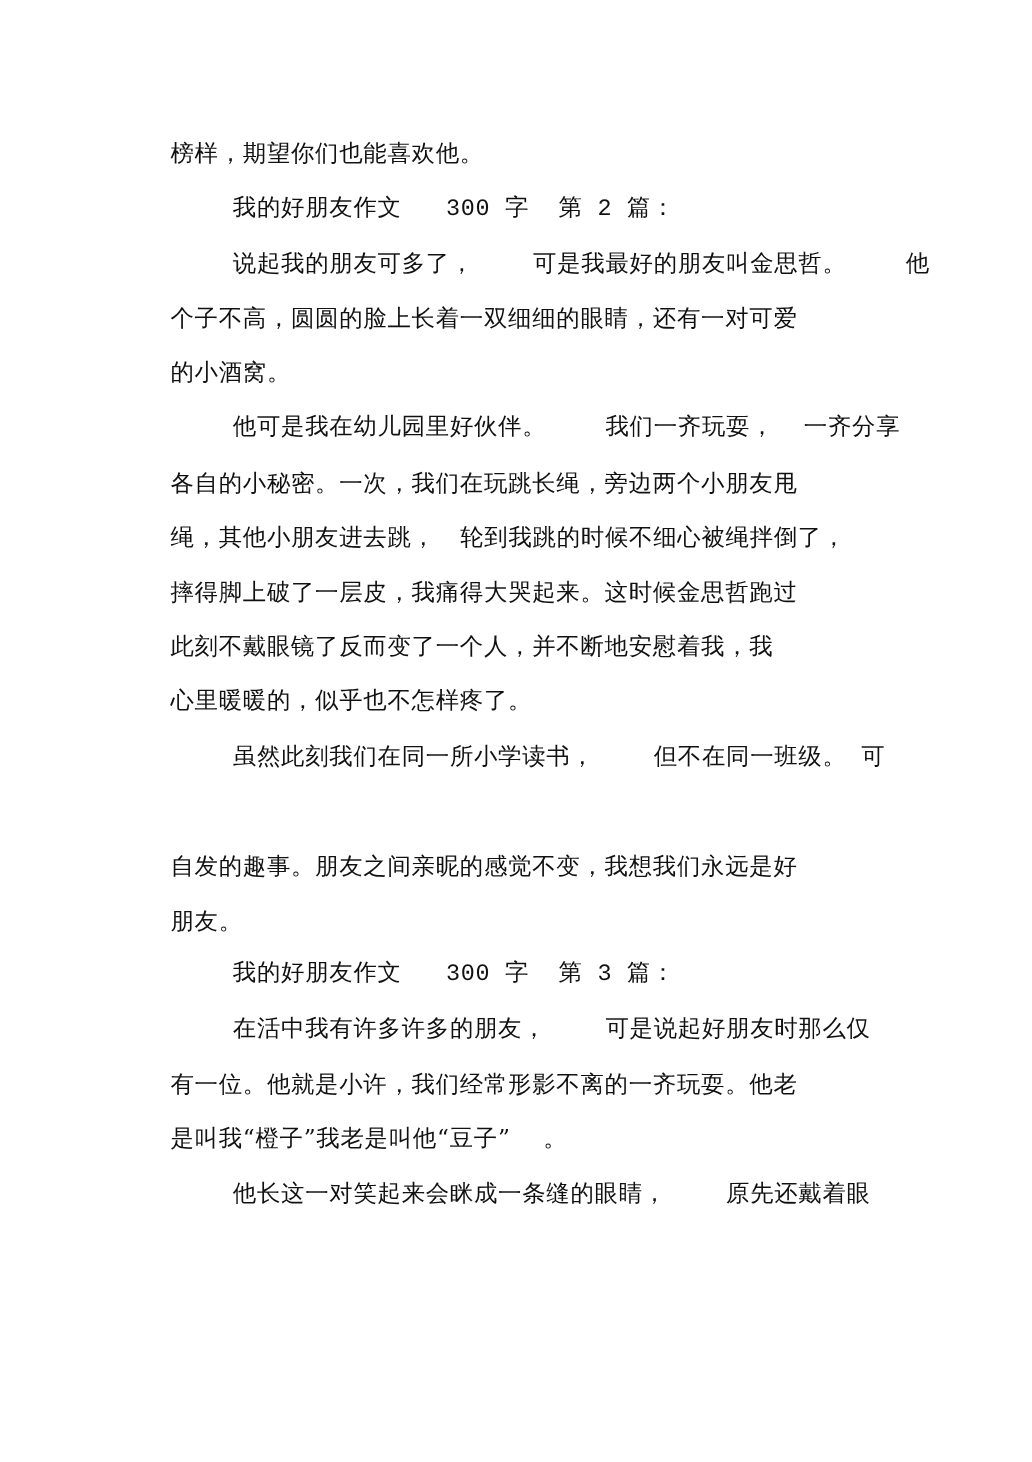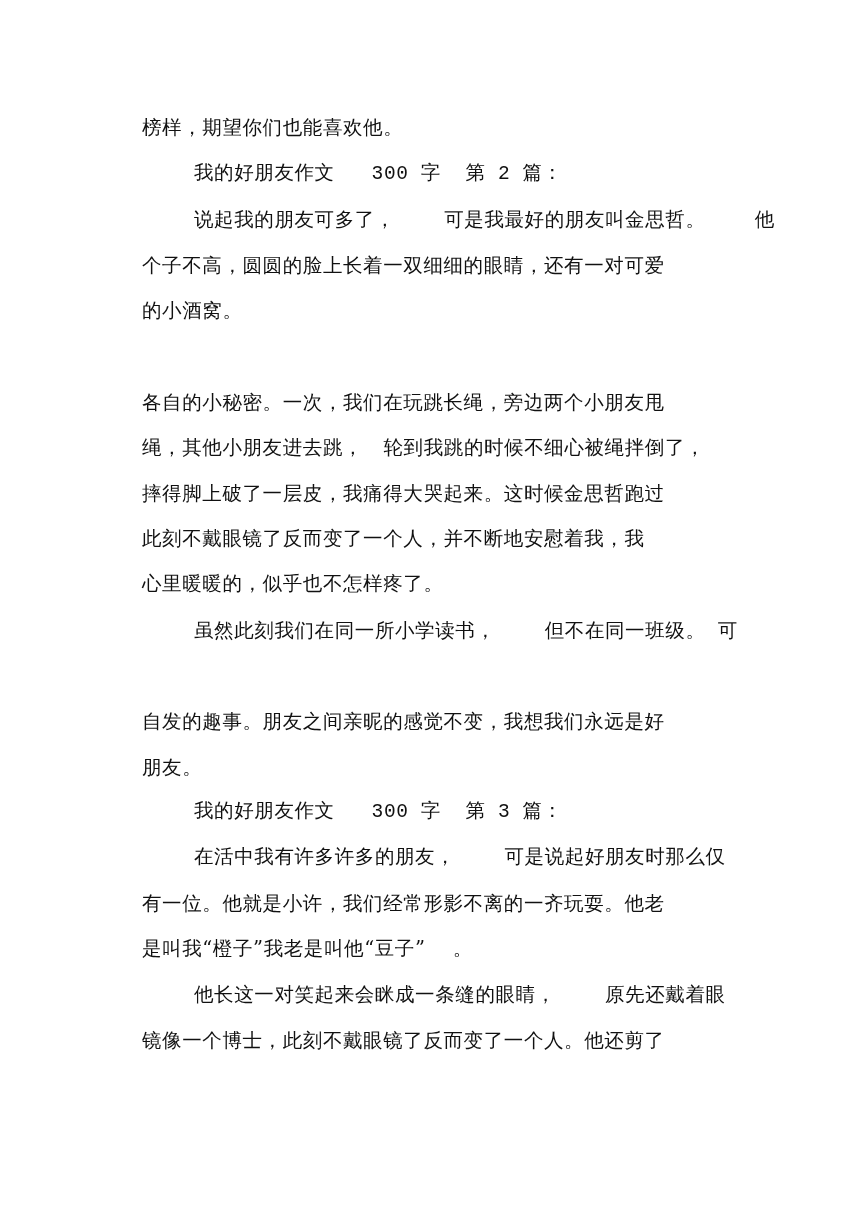--- a/index.html
+++ b/index.html
@@ -11,27 +11,27 @@
 </style>
 </head>
 <body>
 
 <div class="page">
   <div class="line" style="top:116px">榜样，期望你们也能喜欢他。</div>
   <div class="line indent" style="top:162px">我的好朋友作文   300 字  第 2 篇：</div>
   <div class="line indent" style="top:209px">说起我的朋友可多了，    可是我最好的朋友叫金思哲。    他</div>
   <div class="line" style="top:254px">个子不高，圆圆的脸上长着一双细细的眼睛，还有一对可爱</div>
   <div class="line" style="top:299px">的小酒窝。</div>
+  <div class="line indent" style="top:345px">他可是我在幼儿园里好伙伴。    我们一齐玩耍，  一齐分享</div>
   <div class="line" style="top:391px">各自的小秘密。一次，我们在玩跳长绳，旁边两个小朋友甩</div>
   <div class="line" style="top:436px">绳，其他小朋友进去跳，   轮到我跳的时候不细心被绳拌倒了，</div>
   <div class="line" style="top:482px">摔得脚上破了一层皮，我痛得大哭起来。这时候金思哲跑过</div>
   <div class="line" style="top:527px">此刻不戴眼镜了反而变了一个人，并不断地安慰着我，我</div>
   <div class="line" style="top:572px">心里暖暖的，似乎也不怎样疼了。</div>
   <div class="line indent" style="top:620px">虽然此刻我们在同一所小学读书，    但不在同一班级。 可</div>
   <div class="line" style="top:710px">自发的趣事。朋友之间亲昵的感觉不变，我想我们永远是好</div>
   <div class="line" style="top:756px">朋友。</div>
   <div class="line indent" style="top:800px">我的好朋友作文   300 字  第 3 篇：</div>
   <div class="line indent" style="top:846px">在活中我有许多许多的朋友，    可是说起好朋友时那么仅</div>
   <div class="line" style="top:892px">有一位。他就是小许，我们经常形影不离的一齐玩耍。他老</div>
   <div class="line indent" style="top:984px">他长这一对笑起来会眯成一条缝的眼睛，    原先还戴着眼</div>
   <div class="line" style="top:937px">是叫我“橙子”我老是叫他“豆子”    。</div>
-  <div class="line" style="top:1029px">镜像一个博士，此刻不戴眼镜了反而变了一个人。他还剪了</div>
 </div>
 
 </body></html>

